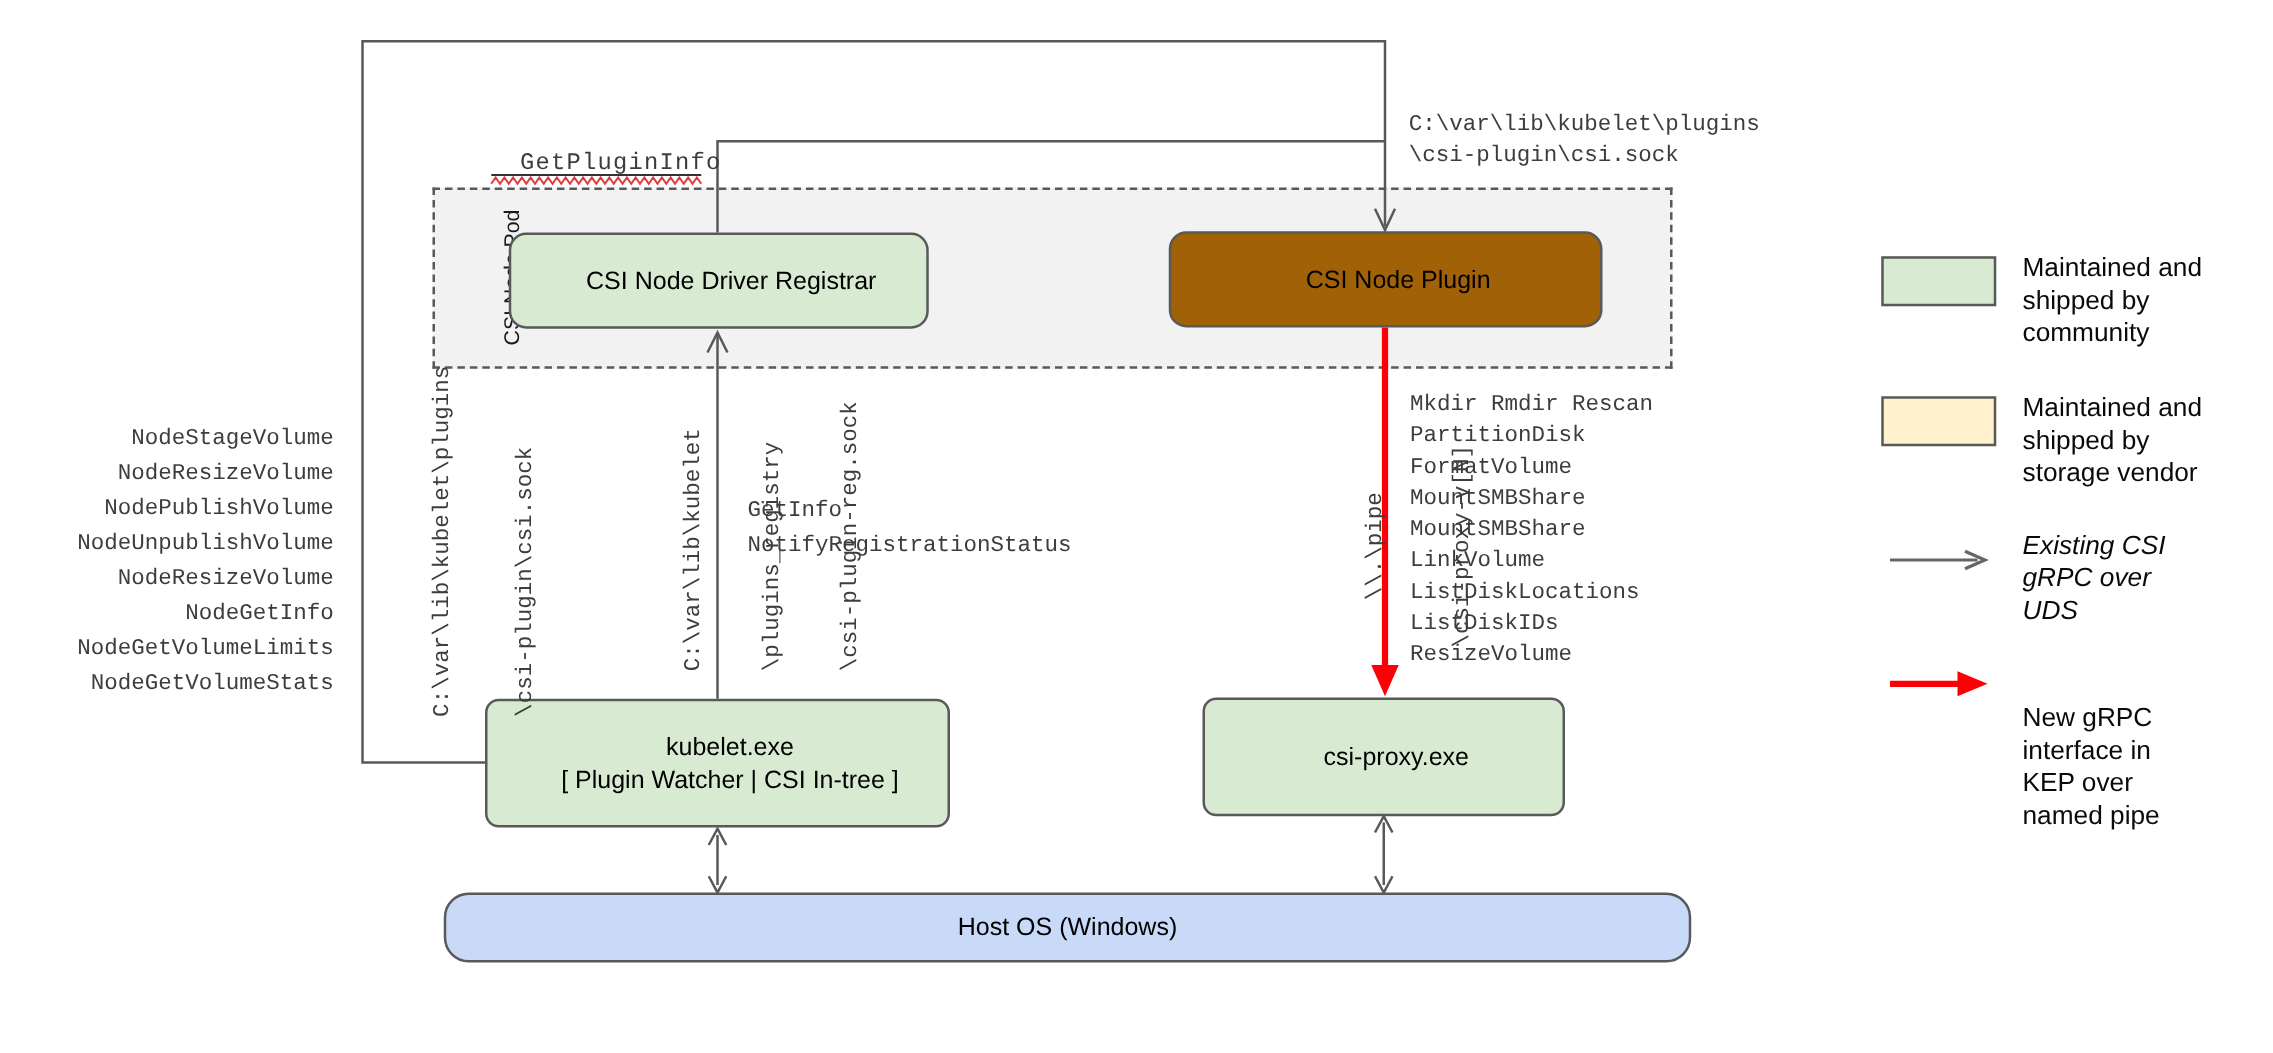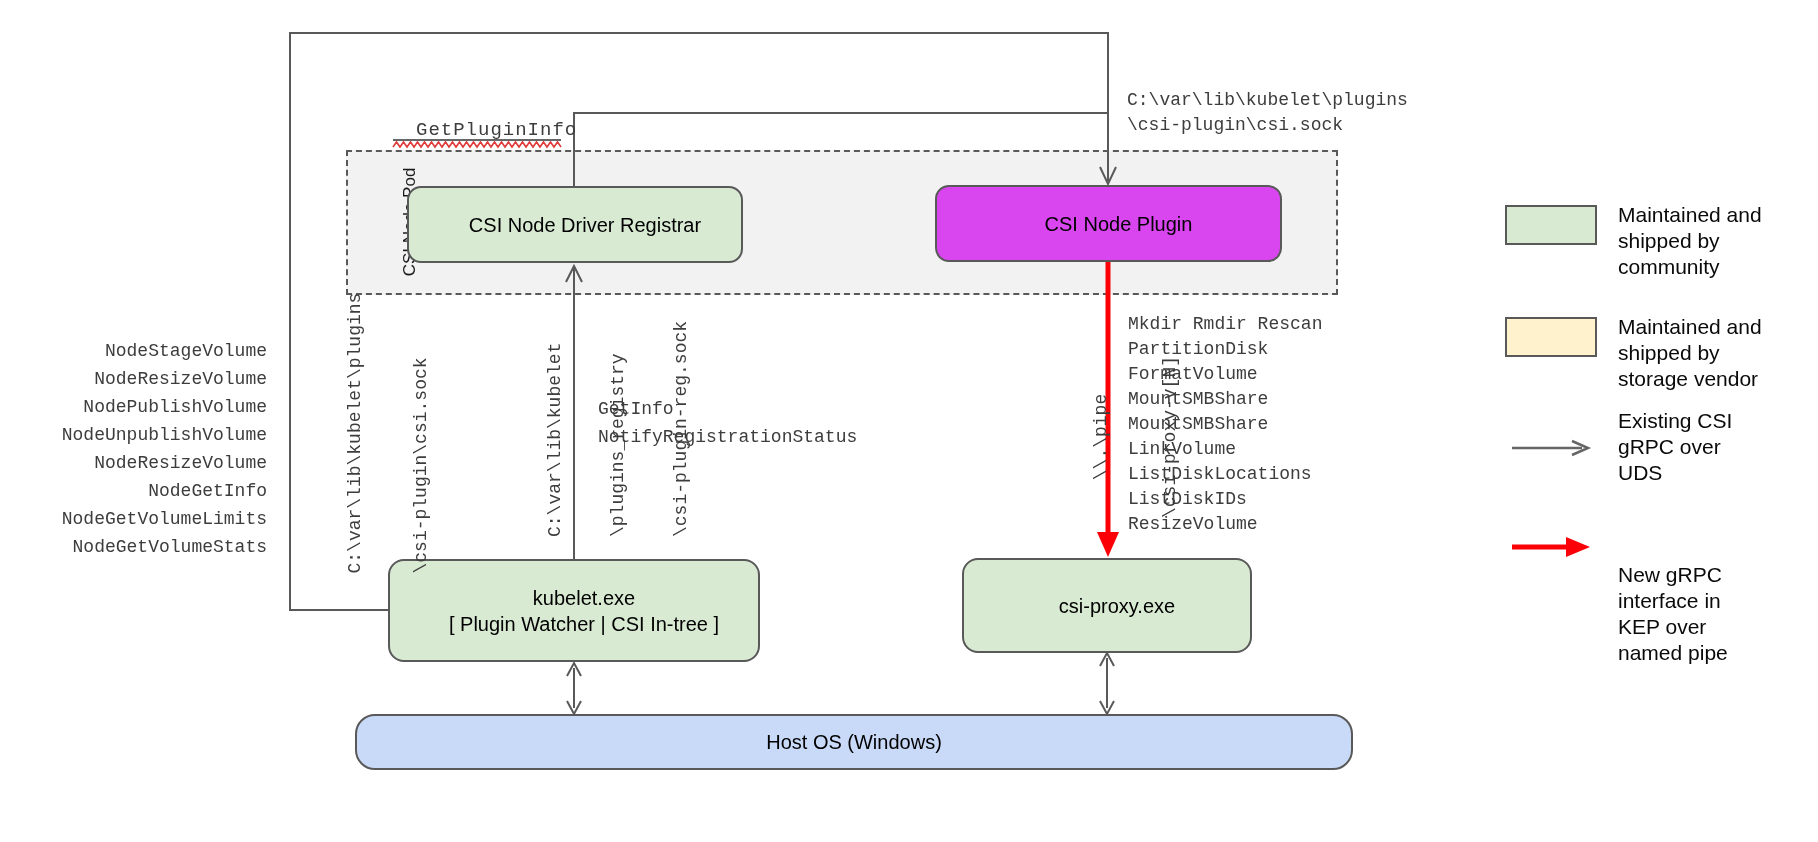--- a/index.html
+++ b/index.html
@@ -2,22 +2,22 @@
 <html><head>
 <meta charset="utf-8">
 <style>
   html,body{margin:0;padding:0;background:#ffffff;}
   .canvas{position:relative;width:1818px;height:842px;background:#ffffff;overflow:hidden;
           font-family:"Liberation Sans","DejaVu Sans",sans-serif;}
   .box{position:absolute;border:2px solid #595959;display:flex;align-items:center;justify-content:center;
        text-align:center;color:#000;box-sizing:border-box;}
   .rounded{border-radius:16px;padding-left:20px;}
   .pod{background:#f2f2f2;border:2px dashed #595959;}
-  .green{background:#d9ead3;}
-  .yellow{background:#d946ef;}
+  .green{background:#d9ead3;border-radius:11px;}
+  .yellow{background:#a16207;}
   .blue{background:#c9daf8;}
   .boxlabel{font-size:20px;line-height:26px;}
   .mono{font-family:"Liberation Mono","DejaVu Sans Mono",monospace;color:#3d3d3d;font-size:18px;}
   .list span{display:block;}
   .vtext{position:absolute;transform:rotate(-90deg);white-space:pre;}
   .vtext span{display:block;}
   svg.overlay{position:absolute;left:0;top:0;pointer-events:none;}
   .legend-text{position:absolute;font-size:21px;line-height:26px;color:#0a0a0a;}
   .legend-text span{display:block;}
   .swatch{position:absolute;border:2px solid #595959;box-sizing:border-box;}
@@ -161,21 +161,21 @@
   <div class="legend-text" style="left:1618px;top:202px;">
     <span>Maintained and</span>
     <span>shipped by</span>
     <span>community</span>
   </div>
   <div class="legend-text" style="left:1618px;top:314px;">
     <span>Maintained and</span>
     <span>shipped by</span>
     <span>storage vendor</span>
   </div>
-  <div class="legend-text" style="left:1618px;top:408px;">
+  <div class="legend-text" style="left:1618px;top:424px;font-style:italic;">
     <span>Existing CSI</span>
     <span>gRPC over</span>
     <span>UDS</span>
   </div>
   <div class="legend-text" style="left:1618px;top:530px;margin-top:32px;">
     <span>New gRPC</span>
     <span>interface in</span>
     <span>KEP over</span>
     <span>named pipe</span>
   </div>

